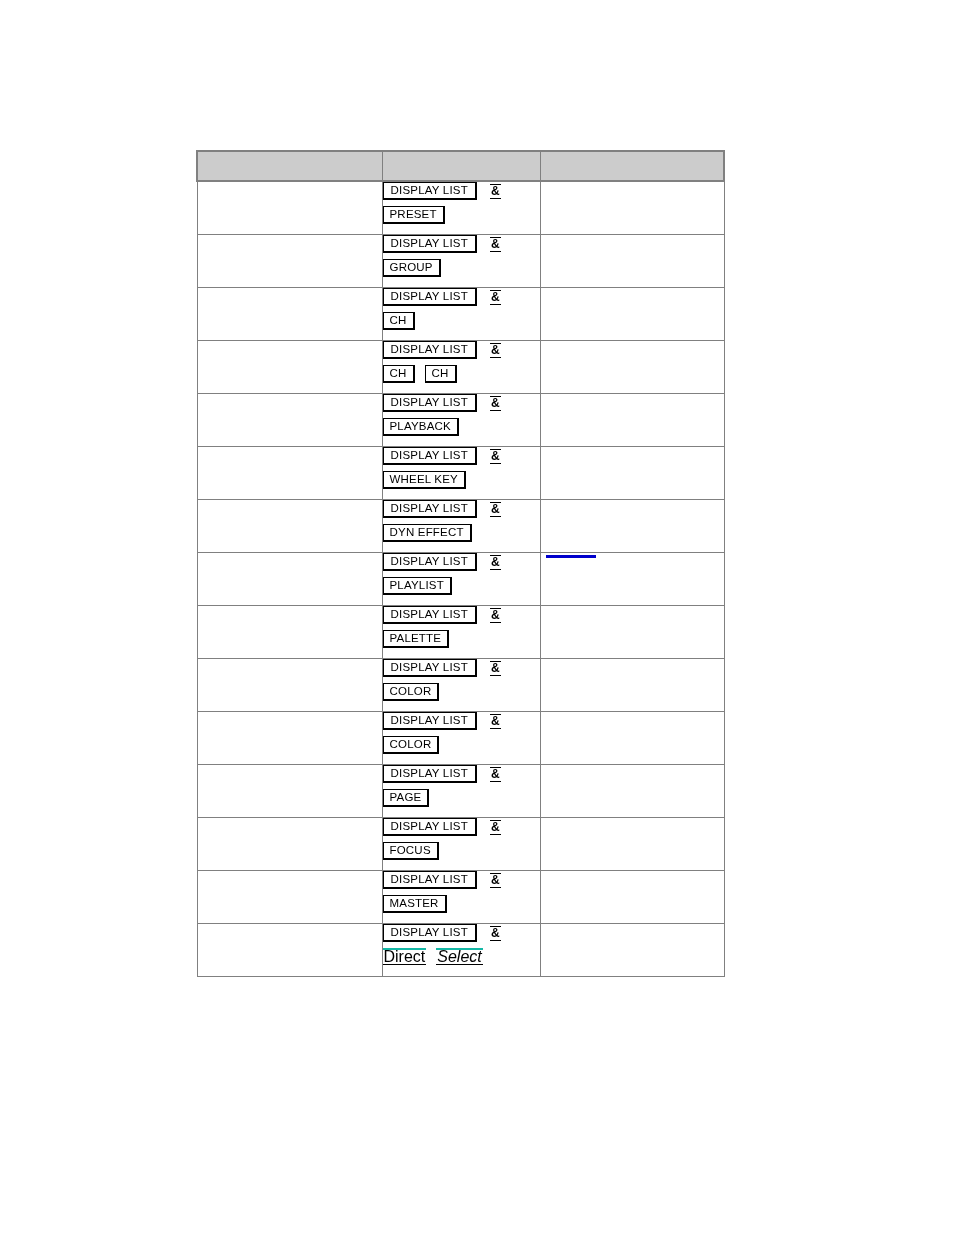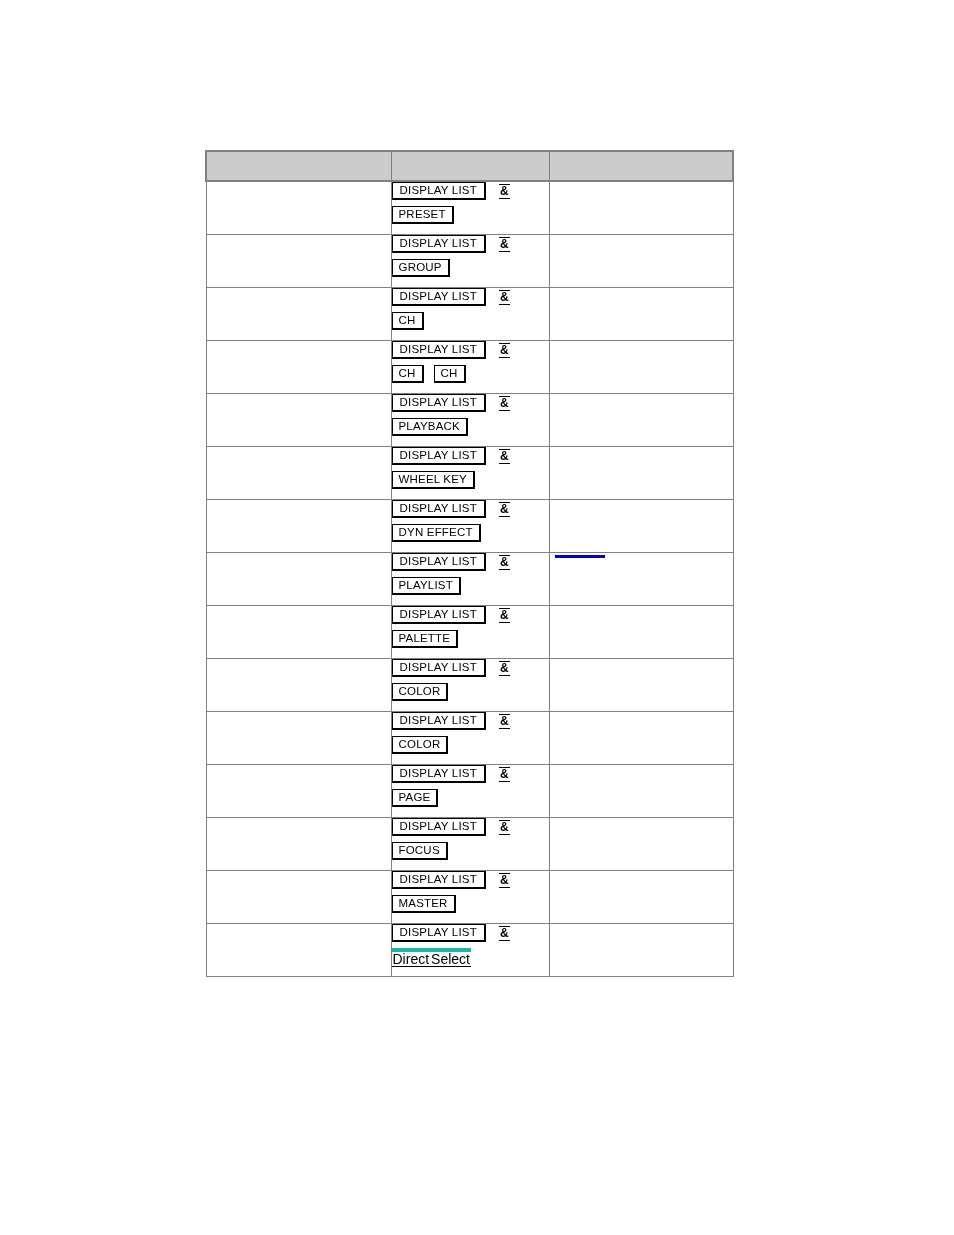--- a/index.html
+++ b/index.html
@@ -10,21 +10,21 @@
   body {
     width: 954px;
     height: 1235px;
     font-family: "Liberation Sans", sans-serif;
     position: relative;
     overflow: hidden;
   }
 
   #doc-page {
     position: absolute;
-    left: 10px; top: 0;
+    left: 1px; top: 0;
     width: 881px;
     height: 1235px;
     background: #ffffff;
   }
 
   
   #key-combo-table {
     position: absolute;
     left: 195px;
     top: 150px;
@@ -105,29 +105,29 @@
     padding: 0 1px;
     border-top: 1px solid #000000;
     border-bottom: 1px solid #000000;
     vertical-align: middle;
   }
 
   
   .bare-key {
     display: inline-block;
     font-family: "Liberation Sans", sans-serif;
-    font-size: 14px;
+    font-size: 16px;
     line-height: 14px;
     color: #000000;
     padding: 0 1px;
-    border-top: 4px solid #14b8a6;
+    border-top: 2px solid #14b8a6;
     border-bottom: 1px solid #000000;
     vertical-align: middle;
   }
-  .bare-key + .bare-key { margin-left: 0; }
+  .bare-key + .bare-key { margin-left: 10px; font-style: italic; }
 
   .keycap + .keycap { margin-left: 10px; }
 
   
   .note-inner {
     padding: 7px 0 7px 5px;
     height: 100%;
     box-sizing: border-box;
     position: relative;
   }

